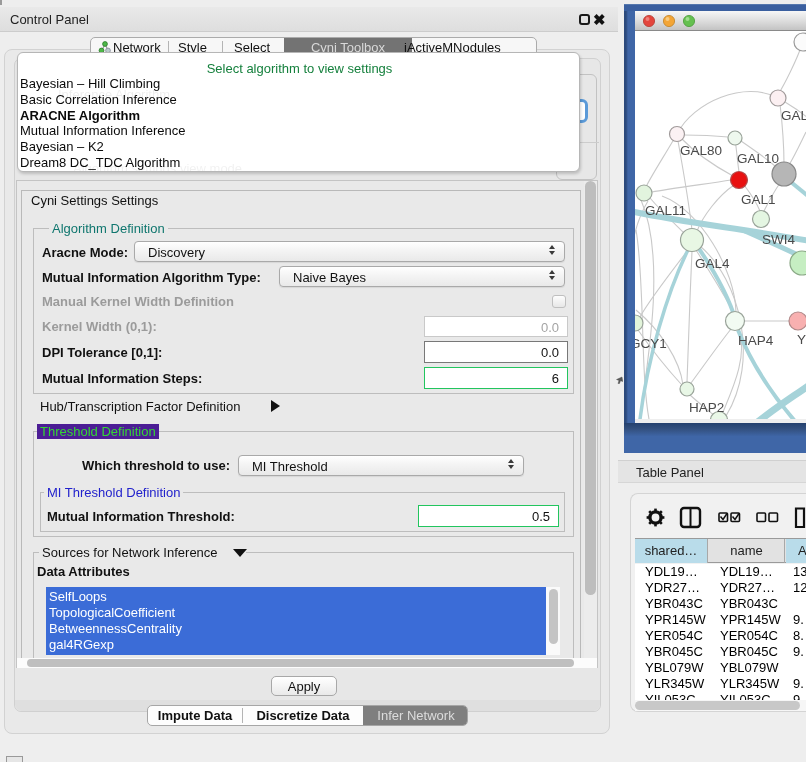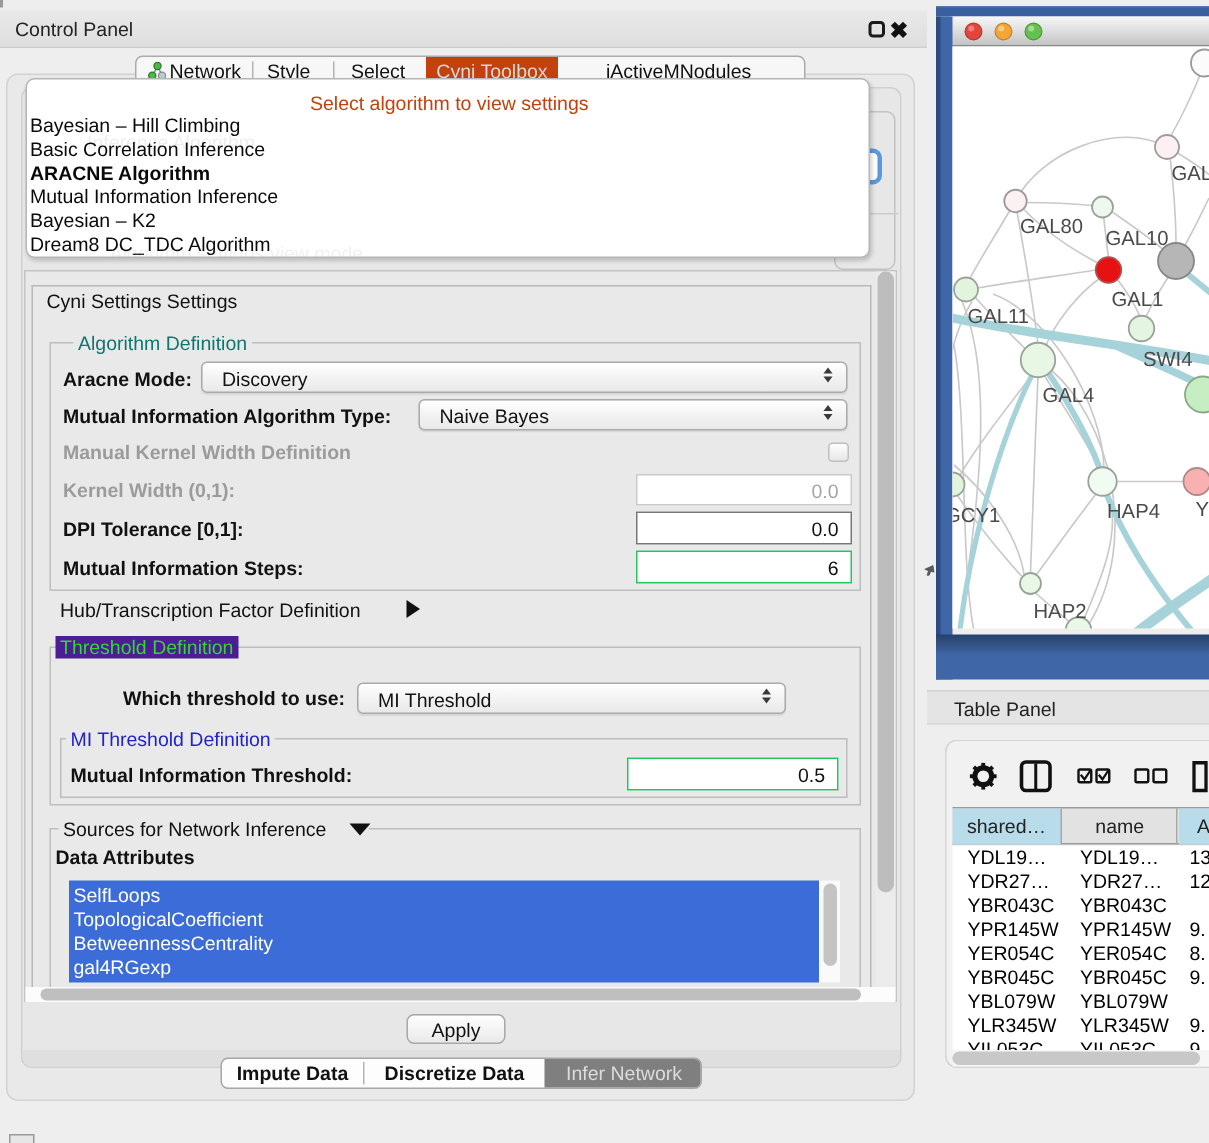--- a/index.html
+++ b/index.html
@@ -40,21 +40,21 @@
       <line x1="7" y1="3" x2="10" y2="9" stroke="#888" stroke-width="1"></line>
       <circle cx="7" cy="3" r="2.4" fill="#4db848" stroke="#2a7a28" stroke-width="0.8"></circle>
       <circle cx="3.5" cy="9.5" r="2.4" fill="#4db848" stroke="#2a7a28" stroke-width="0.8"></circle>
       <circle cx="10" cy="9.5" r="2.4" fill="#bcc" stroke="#889" stroke-width="0.8"></circle>
     </svg>
     <div style="position:absolute;left:22px;top:2px;color:#111;">Network</div>
     <div style="position:absolute;left:77px;top:3px;width:1px;height:14px;background:#b4b4b4;"></div>
     <div style="position:absolute;left:87px;top:2px;color:#111;">Style</div>
     <div style="position:absolute;left:131px;top:3px;width:1px;height:14px;background:#b4b4b4;"></div>
     <div style="position:absolute;left:143px;top:2px;color:#111;">Select</div>
-    <div style="position:absolute;left:193px;top:0;width:88px;height:20px;background:#c2410c;color:#d9d9d9;text-align:center;line-height:19px;">Cyni Toolbox</div>
+    <div style="position:absolute;left:193px;top:0;width:128px;height:20px;background:#737373;color:#d9d9d9;text-align:center;line-height:19px;">Cyni Toolbox</div>
     <div style="position:absolute;left:313px;top:2px;color:#111;">jActiveMNodules</div>
   </div>
 
   <div class="abs" style="left:556px;top:74px;width:41px;height:106px;border:1px solid #c2c2c2;border-radius:6px;background:#e7e7e7;"></div>
   <div class="abs" style="left:560px;top:142px;width:39px;height:1px;background:#cccccc;"></div>
   <div class="abs" style="left:574px;top:99px;width:14px;height:24px;border:3px solid #5b9ad8;border-radius:6px;background:#fff;"></div>
 
   <div class="abs" style="left:16px;top:180px;width:582px;height:488px;border:1px solid #c4c4c4;background:#e9e9e9;"></div>
 
   <div class="abs" style="left:21px;top:190px;width:560px;height:470px;border:1px solid #b9b9b9;border-bottom:none;"></div>
@@ -134,21 +134,21 @@
   <div class="abs" style="left:271px;top:676px;width:66px;height:20px;background:linear-gradient(#ffffff,#e9e9e9);border:1px solid #a8a8a8;border-radius:5px;text-align:center;line-height:19px;">Apply</div>
 
   <div class="abs" id="bottomtabs" style="left:147px;top:705px;width:321px;height:21px;background:#fdfdfd;border:1px solid #a6a6a6;border-radius:5px;overflow:hidden;">
     <div style="position:absolute;left:0;top:0;width:94px;height:21px;text-align:center;line-height:19px;font-weight:bold;color:#111;">Impute Data</div>
     <div style="position:absolute;left:94px;top:2px;width:1px;height:15px;background:#b4b4b4;"></div>
     <div style="position:absolute;left:95px;top:0;width:120px;height:21px;text-align:center;line-height:19px;font-weight:bold;color:#111;">Discretize Data</div>
     <div style="position:absolute;left:215px;top:0;width:106px;height:21px;background:#7f7f7f;color:#dcdcdc;text-align:center;line-height:19px;">Infer Network</div>
   </div>
 
   <div class="abs" id="popup" style="left:17px;top:52px;width:563px;height:120px;background:#ffffff;border:1px solid #b6b6b6;border-radius:6px;box-shadow:1px 2px 3px rgba(0,0,0,0.18);overflow:hidden;">
-    <div class="abs" style="left:0;top:8px;width:563px;text-align:center;color:#c2410c;">Select algorithm to view settings</div>
+    <div class="abs" style="left:0;top:8px;width:563px;text-align:center;color:#15803d;">Select algorithm to view settings</div>
     <div class="abs" style="left:40px;top:34px;color:rgba(0,0,0,0.07);">Inference Algorithm</div>
     <div class="abs" style="left:55px;top:108px;color:rgba(0,0,0,0.06);">Algorithm settings view mode</div>
     <div class="abs" style="left:2px;top:23px;line-height:15.8px;color:#0a0a0a;">
       Bayesian – Hill Climbing<br>
       Basic Correlation Inference<br>
       <span class="bold">ARACNE Algorithm</span><br>
       Mutual Information Inference<br>
       Bayesian – K2<br>
       Dream8 DC_TDC Algorithm
     </div>

